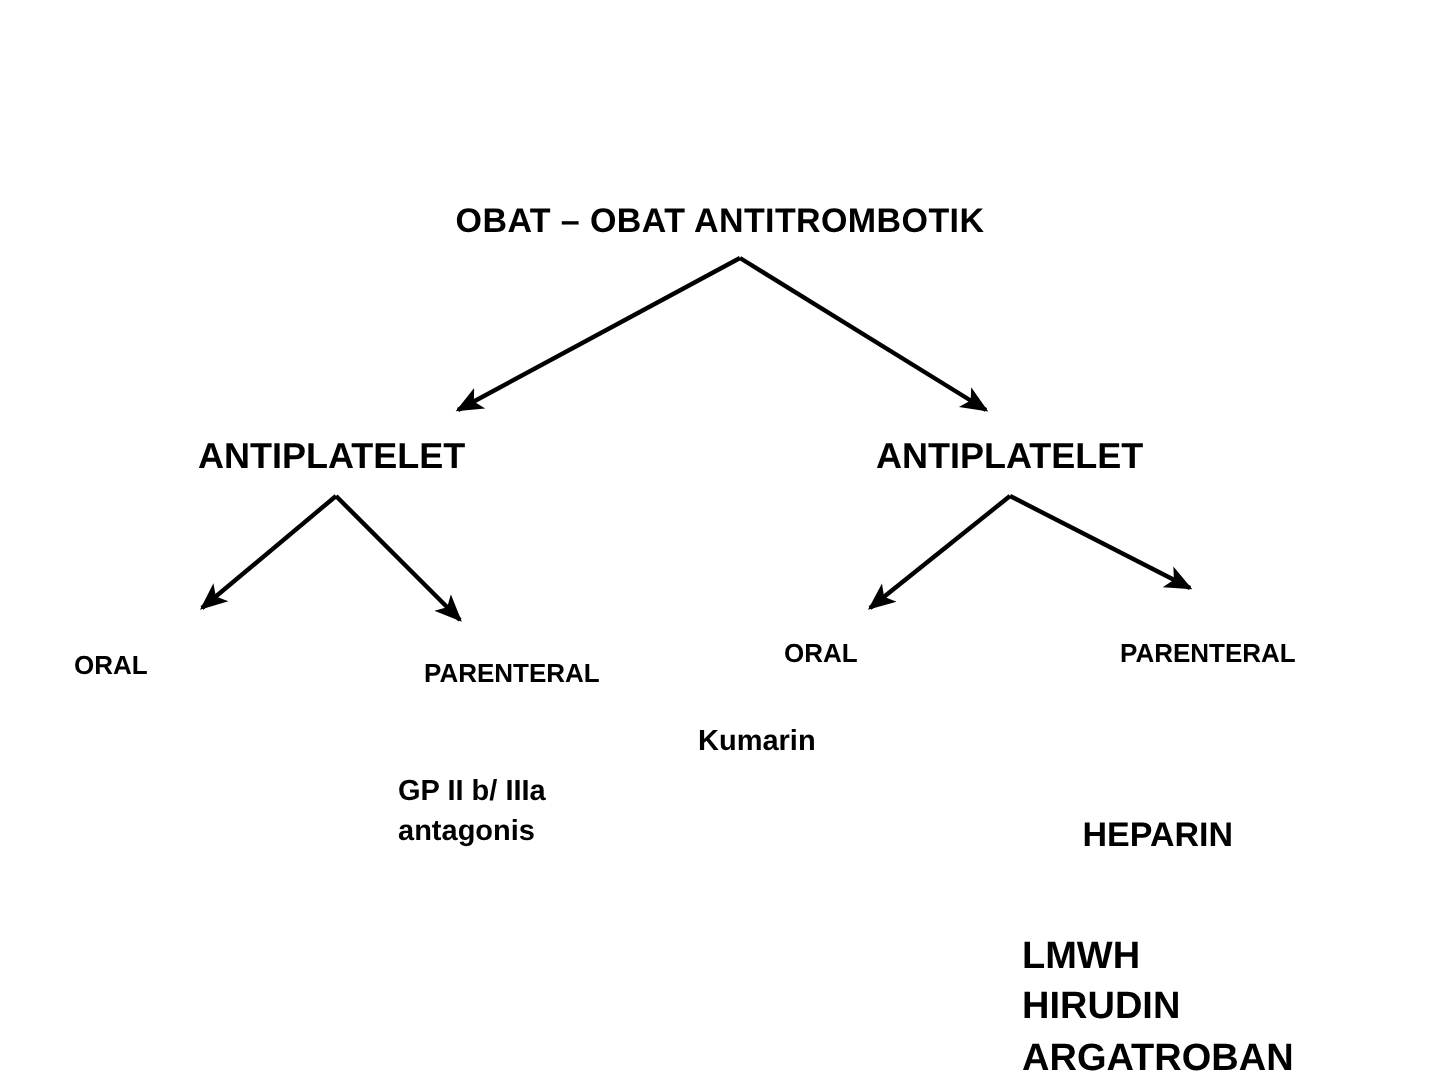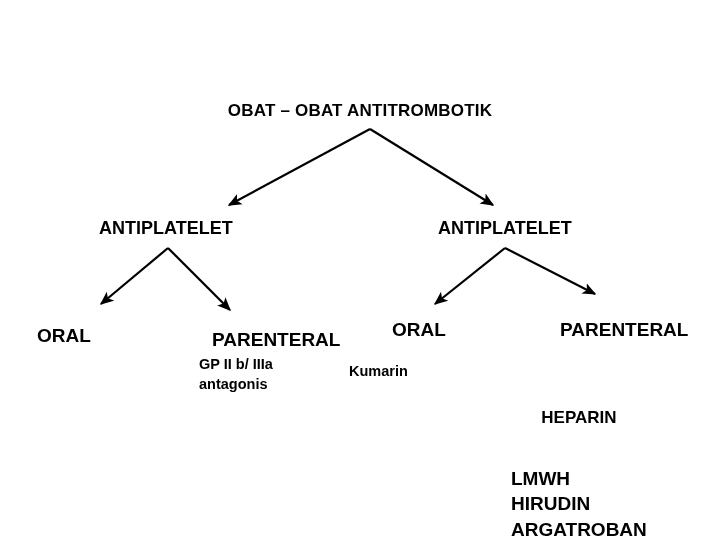--- a/index.html
+++ b/index.html
@@ -40,32 +40,32 @@
     font-size: 17px;
     letter-spacing: 0.2px;
   }
   .lvl2 {
     font-size: 18px;
   }
   .lvl2-antiplatelet { left: 99px;  top: 174px; }
   .lvl2-antikoagulan { left: 438px; top: 174px; }
 
   .lvl3 {
-    font-size: 19px;
+    font-size: 13px;
   }
   .lvl3-oral-left        { left: 37px;  top: 281px; }
   .lvl3-parenteral-left  { left: 212px; top: 285px; }
   .lvl3-oral-right       { left: 392px; top: 275px; }
   .lvl3-parenteral-right { left: 560px; top: 275px; }
 
   .leaf {
     font-size: 14.5px;
   }
   .leaf-aspirin-list { left: 22px;  top: 329px; line-height: 1.33; }
-  .leaf-gp           { left: 199px; top: 311px; line-height: 1.36; }
+  .leaf-gp           { left: 199px; top: 343px; line-height: 1.36; }
   .leaf-kumarin      { left: 349px; top: 319px; font-size: 14.5px; }
 
   .leaf-heparin-block { left: 511px; top: 325px; }
   .leaf-heparin-head  { font-size: 17px; line-height: 1.24; text-align: center; }
   .leaf-heparin-rest  { font-size: 19px; line-height: 1.36; }
 </style>
 </head>
 <body>
 
 <div id="canvas">

